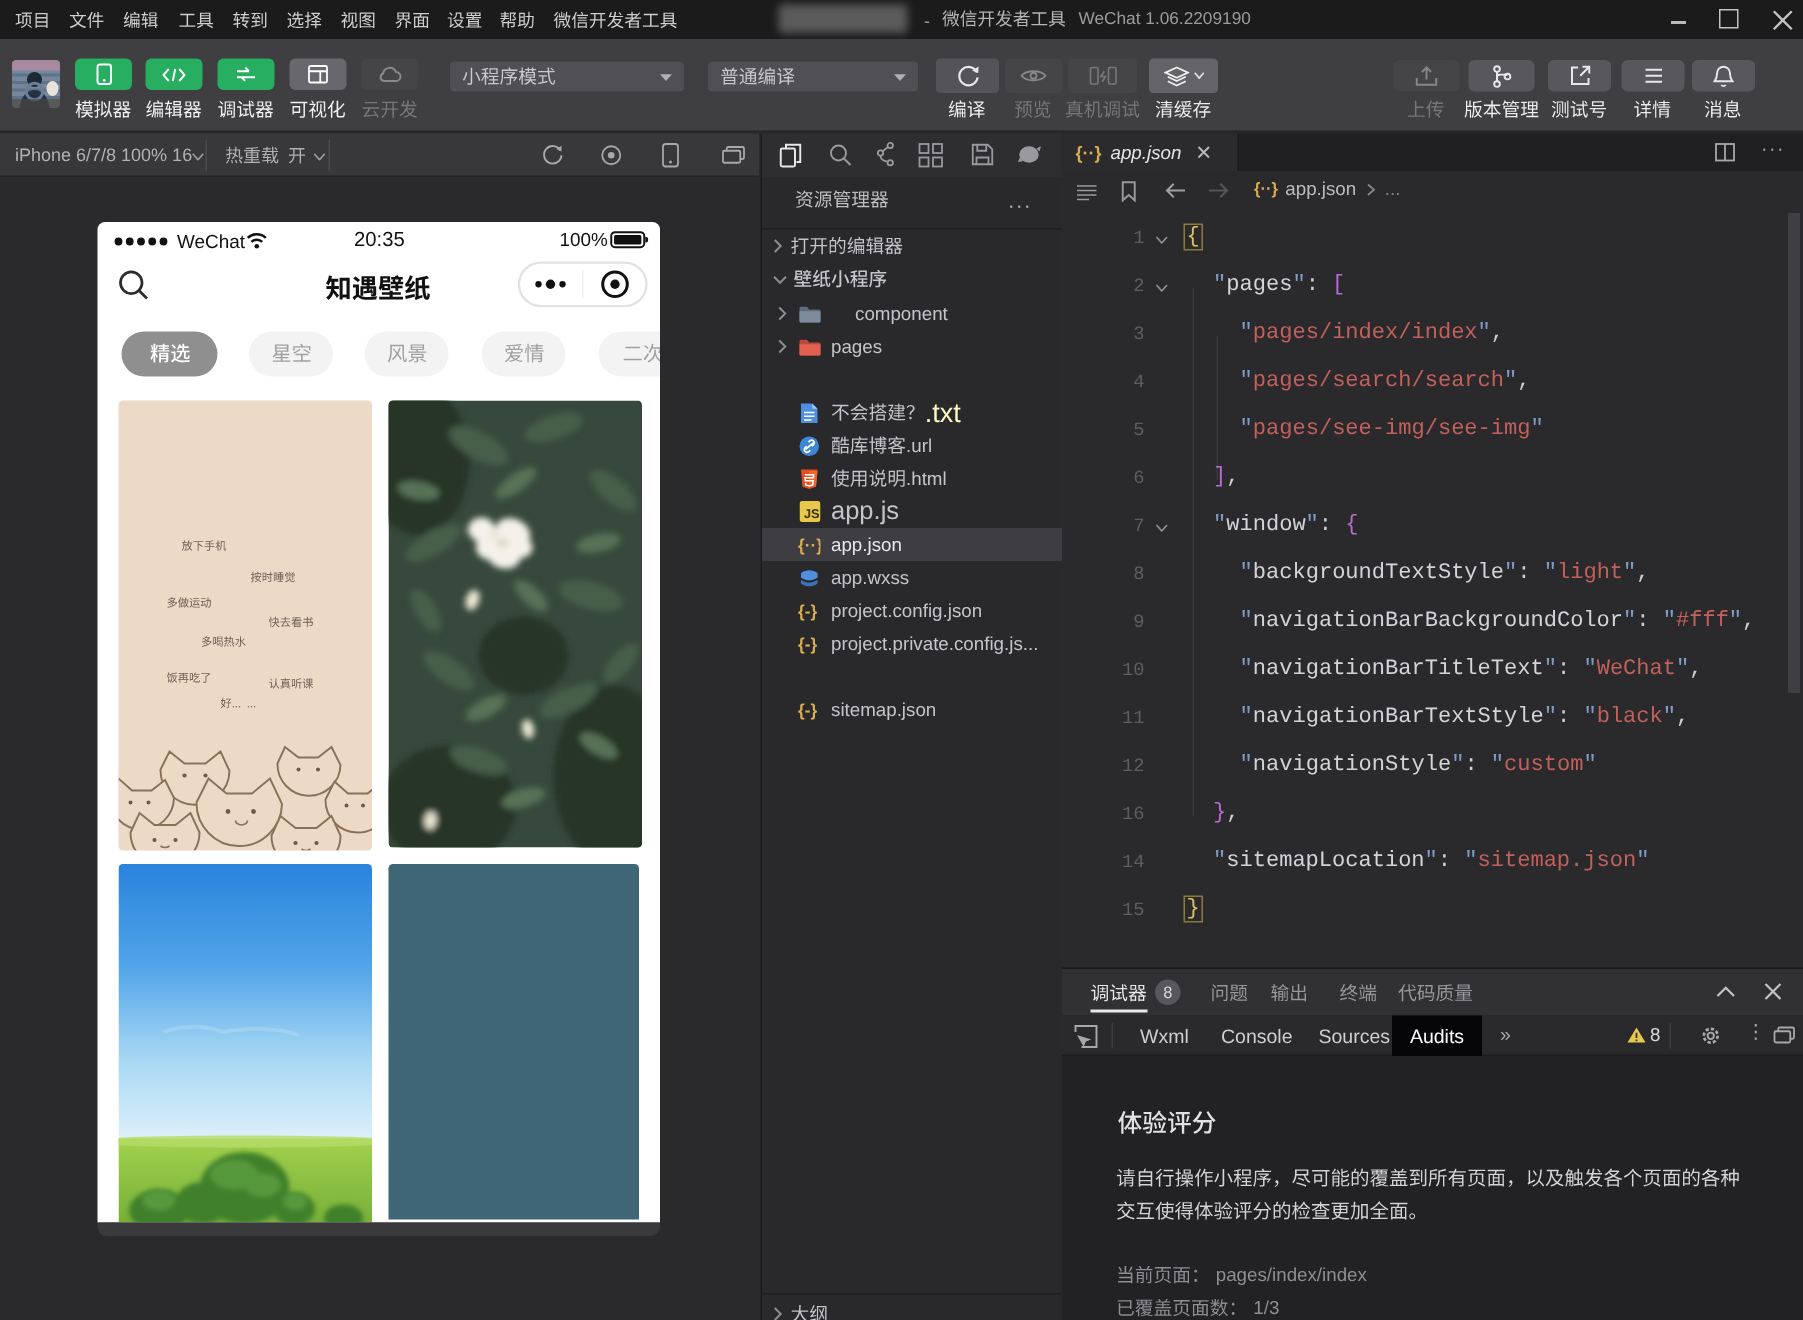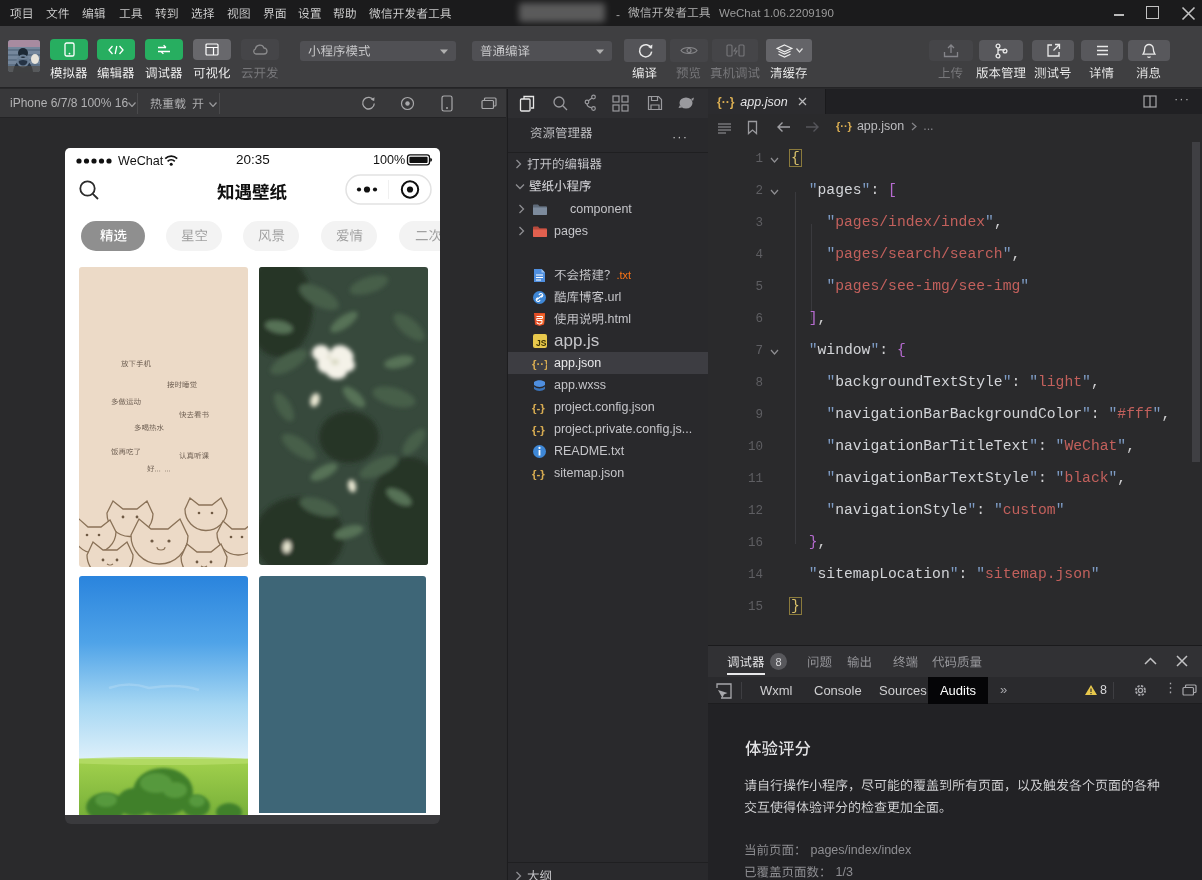--- a/index.html
+++ b/index.html
@@ -628,21 +628,21 @@
             <path d="M1 1h7.5L12 4.5V14H1z" fill="#4f8fe0"></path>
             <path d="M8.5 1L12 4.5H8.5z" fill="#9cc3ef"></path>
             <path d="M3 7h7M3 9.5h7M3 12h5" stroke="#fff" stroke-width="1"></path>
           </svg>
         </span>
         <span style="margin-left:6px;display:flex;">
           <span style="display:flex;align-items:center;">
             <svg width="62.5" height="16.9" viewBox="0 0 62.5 16.9">
               <path d="M7 6.5C8.5 7.5 10.4 9 11.2 10L12 9.2C11.1 8.3 9.2 6.9 7.7 5.9ZM0.9 2.9V3.8H6.4C5.2 6 3 8.1 0.6 9.3C0.8 9.5 1 9.9 1.2 10.1C2.9 9.2 4.5 7.9 5.7 6.5V13.5H6.8V5.2C7.1 4.8 7.4 4.3 7.6 3.8H11.6V2.9Z M14.5 13.2C14.9 13.1 15.6 13 22.3 12.4C22.6 12.8 22.8 13.2 23 13.5L23.8 13C23.3 12 22.1 10.7 21 9.7L20.2 10.1C20.6 10.6 21.1 11.1 21.6 11.6L15.9 12.1C16.8 11.2 17.7 10.2 18.5 9.2H24V8.3H13.6V9.2H17.2C16.4 10.3 15.4 11.3 15.1 11.6C14.7 12 14.4 12.2 14.1 12.3C14.2 12.5 14.4 13 14.5 13.2ZM18.8 2C17.7 3.7 15.5 5.3 13 6.3C13.2 6.5 13.6 6.9 13.7 7.1C14.4 6.8 15.1 6.4 15.8 6V6.8H21.8V5.9H16C17 5.2 18 4.4 18.8 3.5C19.5 4.3 20.6 5.1 21.8 5.9C22.4 6.3 23.2 6.7 23.9 7C24 6.7 24.3 6.3 24.5 6.1C22.5 5.4 20.5 4.1 19.3 2.9L19.7 2.4Z M32.8 4.8C32 5.8 30.7 7 29.2 7.8L29.1 7.1L28 7.6V5.4H29.1V4.5H28V2H27.1V4.5H25.6V5.4H27.1V7.9L25.6 8.6L25.9 9.5L27.1 8.9V12.3C27.1 12.5 27.1 12.6 26.9 12.6C26.8 12.6 26.3 12.6 25.7 12.6C25.8 12.8 25.9 13.2 26 13.4C26.8 13.4 27.3 13.4 27.6 13.3C27.9 13.1 28 12.8 28 12.3V8.6L29 8.1C29.1 8.3 29.4 8.5 29.5 8.7C30 8.4 30.5 8.1 31 7.7V8.4H35V7.7C35.5 8.1 36 8.4 36.5 8.6C36.6 8.4 36.9 8.1 37.1 7.9C35.8 7.3 34.2 6.2 33.4 5.4L33.6 5.1ZM34.2 2V3.3H31.7V2H30.9V3.3H29.1V4.1H30.9V5.3H31.7V4.1H34.2V5.3H35.1V4.1H36.9V3.3H35.1V2ZM31.1 7.6C31.8 7.1 32.4 6.6 32.9 6C33.4 6.5 34.1 7.1 34.9 7.6ZM30.2 9.4V13.5H31.1V13H35V13.5H35.9V9.4ZM31.1 12.2V10.2H35V12.2Z M42.4 3.1V3.8H44.8V4.8H41.6V5.5H44.8V6.5H42.3V7.2H44.8V8.2H42.2V8.9H44.8V9.9H41.7V10.6H44.8V11.9H45.6V10.6H49.2V9.9H45.6V8.9H48.7V8.2H45.6V7.2H48.5V5.5H49.3V4.8H48.5V3.1H45.6V2H44.8V3.1ZM45.6 5.5H47.6V6.5H45.6ZM45.6 4.8V3.8H47.6V4.8ZM38.7 7.6C38.7 7.4 39 7.3 39.2 7.2H40.7C40.6 8.3 40.3 9.3 40 10.1C39.7 9.6 39.4 9 39.2 8.2L38.5 8.5C38.8 9.5 39.1 10.3 39.6 10.9C39.2 11.8 38.6 12.4 38 12.9C38.2 13 38.5 13.3 38.6 13.5C39.2 13 39.8 12.4 40.2 11.6C41.5 12.9 43.4 13.2 45.7 13.2H49.2C49.2 12.9 49.4 12.5 49.5 12.3C48.9 12.3 46.2 12.3 45.7 12.3C43.6 12.3 41.8 12.1 40.6 10.8C41.1 9.7 41.5 8.2 41.7 6.5L41.1 6.3L41 6.3H39.9C40.5 5.4 41.2 4.2 41.7 3L41.1 2.6L40.8 2.8H38.3V3.6H40.5C40 4.7 39.3 5.8 39.1 6.1C38.9 6.5 38.5 6.8 38.3 6.8C38.5 7 38.6 7.4 38.7 7.6Z M52.4 9.5H53.5C53.1 7.6 55.8 7.2 55.8 5.3C55.8 3.9 54.8 3 53.2 3C52 3 51.2 3.5 50.4 4.3L51.1 5C51.7 4.3 52.4 3.9 53.1 3.9C54.2 3.9 54.6 4.5 54.6 5.4C54.6 6.8 52 7.4 52.4 9.5ZM53 12.6C53.4 12.6 53.8 12.2 53.8 11.7C53.8 11.2 53.4 10.9 53 10.9C52.5 10.9 52.2 11.2 52.2 11.7C52.2 12.2 52.5 12.6 53 12.6Z" fill="#c5c5c9"></path>
             </svg>
-            <span style="color:#f97316;font-size:11px;"> .txt</span>
+            <span style="color:#fef9c3;font-size:18px;"> .txt</span>
           </span>
         </span>
       </div>
 <div class="abs row" style="left:0;top:197px;width:201px;height:22px;">
         <span style="margin-left:23px;"></span>
         <span style="display:flex;width:17px;justify-content:center;">
           <svg width="15" height="15" viewBox="0 0 15 15">
             <circle cx="7.5" cy="7.5" r="6.5" fill="#3e87d6"></circle>
             <path d="M5 9.5l5-4M6.8 4.8l1.2-1a1.8 1.8 0 012.4 2.6l-1.2 1M8.2 10.2l-1.2 1a1.8 1.8 0 01-2.4-2.6l1.2-1" fill="none" stroke="#fff" stroke-width="1.1"></path>
           </svg>
@@ -722,33 +722,20 @@
       </div>
 <div class="abs row" style="left:0;top:329px;width:201px;height:22px;">
         <span style="margin-left:23px;"></span>
         <span style="display:flex;width:17px;justify-content:center;">
           <svg width="15" height="14" viewBox="0 0 15 14">
             <text x="0" y="11.5" font-family="Liberation Sans" font-weight="bold" font-size="11.5" fill="#d9ad52">{-}</text>
           </svg>
         </span>
         <span style="margin-left:6px;display:flex;">
           <span style="color:#c5c5c9;font-size:12.5px;">project.private.config.js...</span>
-        </span>
-      </div>
-<div class="abs row" style="left:0;top:351px;width:201px;height:22px;">
-        <span style="margin-left:23px;"></span>
-        <span style="display:flex;width:17px;justify-content:center;">
-          <svg width="15" height="15" viewBox="0 0 15 15">
-            <circle cx="7.5" cy="7.5" r="6.5" fill="#3e87d6"></circle>
-            <rect x="6.6" y="6" width="1.8" height="5.5" fill="#fff"></rect>
-            <circle cx="7.5" cy="3.9" r="1.1" fill="#fff"></circle>
-          </svg>
-        </span>
-        <span style="margin-left:6px;display:flex;">
-          <span style="color:#c5c5c9;font-size:12.5px;">README.txt</span>
         </span>
       </div>
 <div class="abs row" style="left:0;top:373px;width:201px;height:22px;">
         <span style="margin-left:23px;"></span>
         <span style="display:flex;width:17px;justify-content:center;">
           <svg width="15" height="14" viewBox="0 0 15 14">
             <text x="0" y="11.5" font-family="Liberation Sans" font-weight="bold" font-size="11.5" fill="#d9ad52">{-}</text>
           </svg>
         </span>
         <span style="margin-left:6px;display:flex;">

